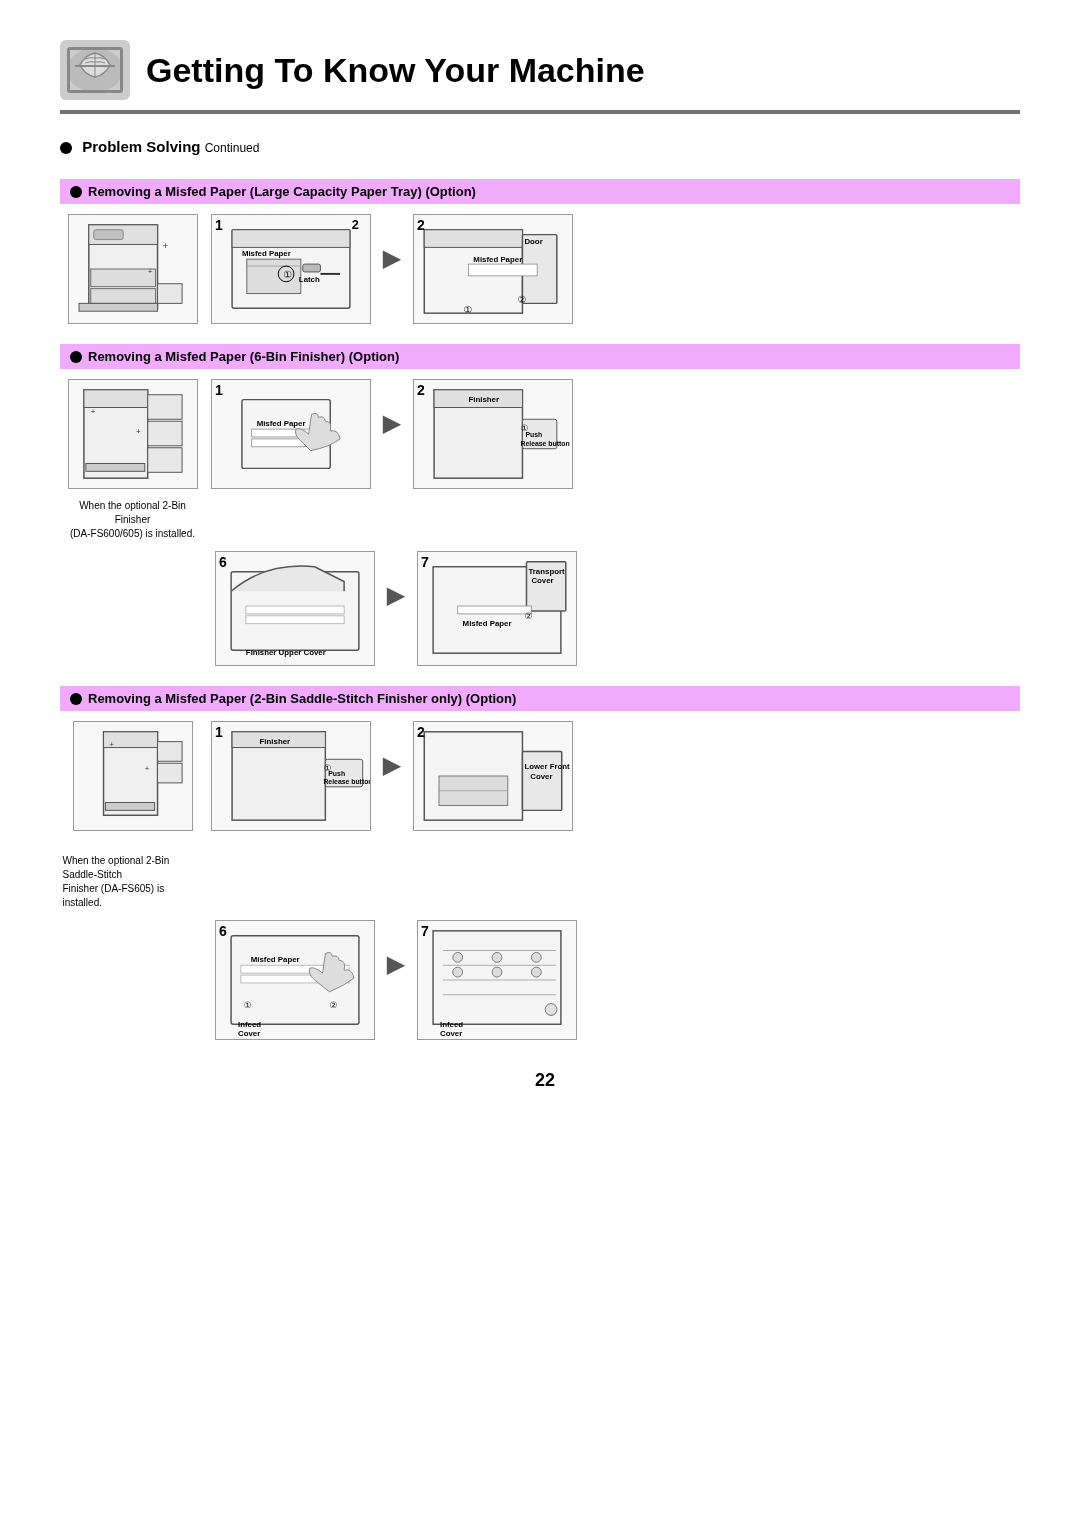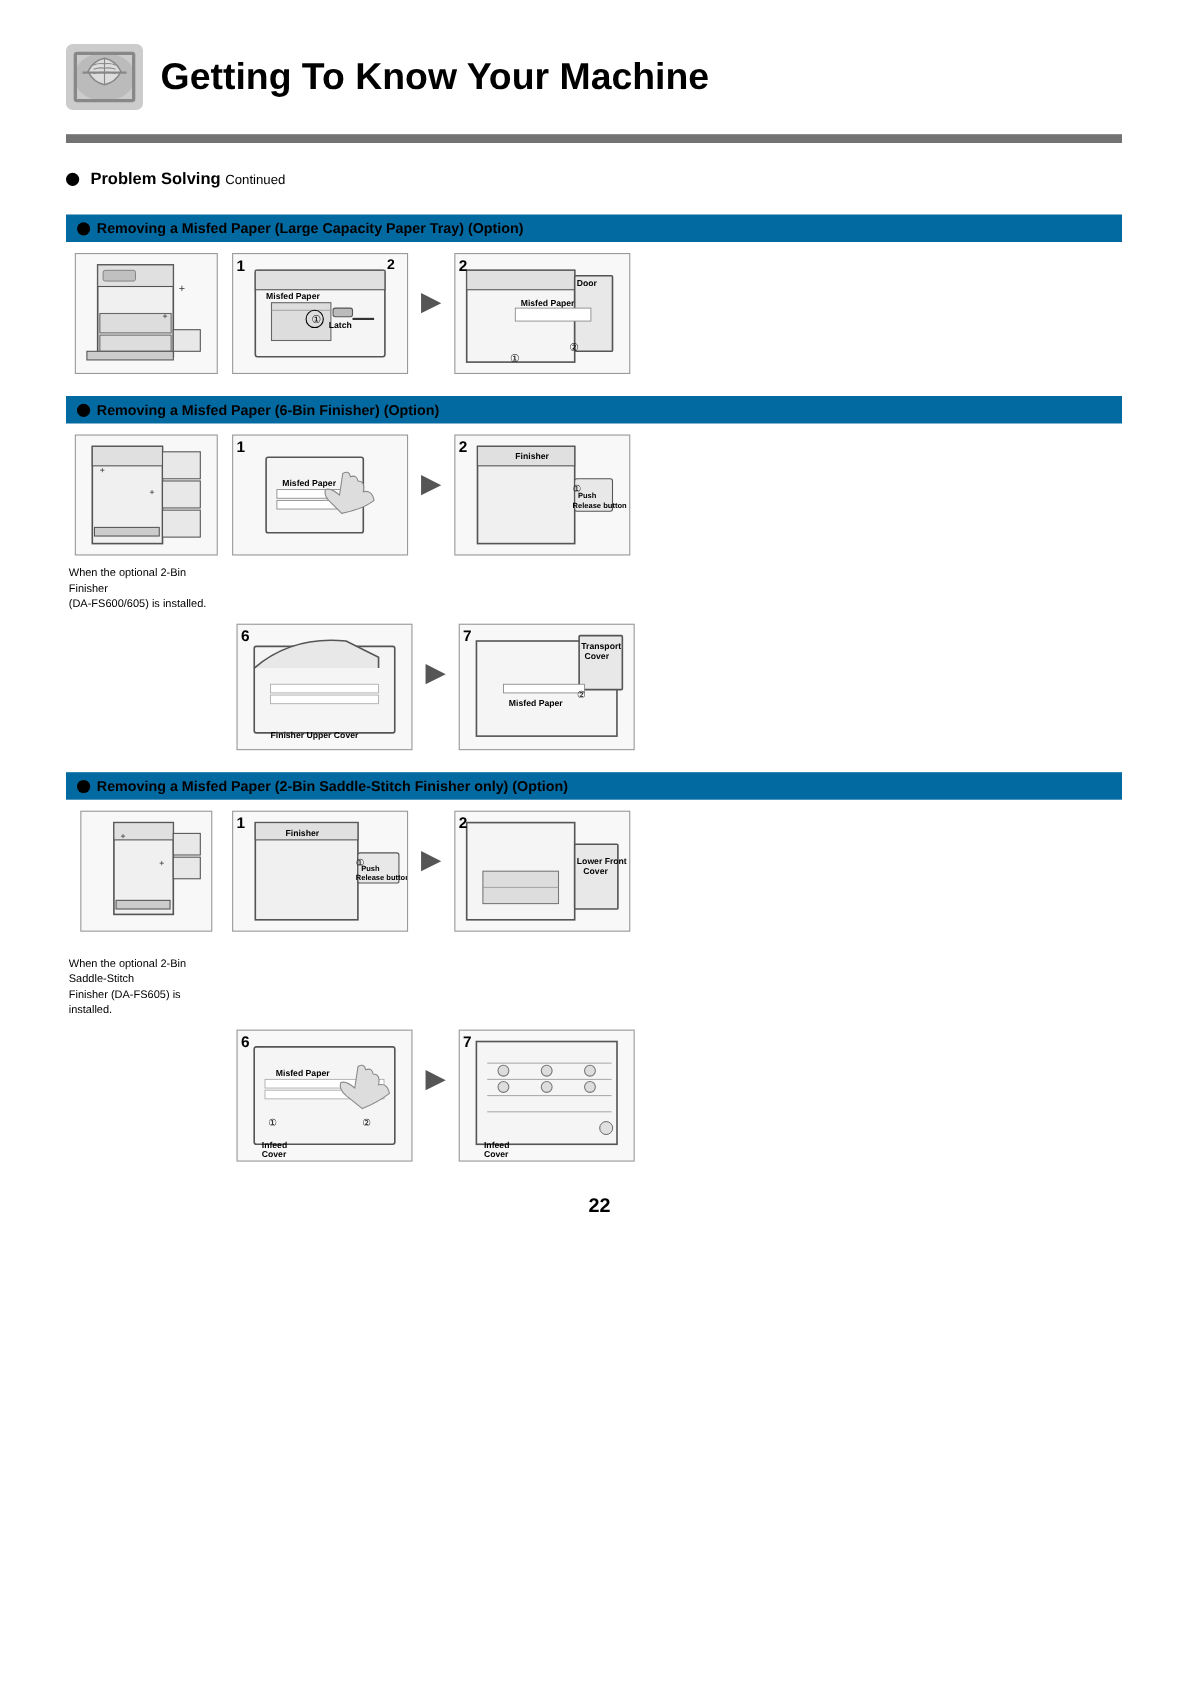--- a/index.html
+++ b/index.html
@@ -10,22 +10,22 @@
       font-family: Arial, sans-serif;
       font-size: 13px;
       color: #000;
       padding: 40px 60px;
     }
 
     
     .header {
       display: flex;
       align-items: center;
-      border-bottom: 8px solid #737373;
-      padding-bottom: 22px;
+      border-bottom: 4px solid #737373;
+      padding-bottom: 10px;
       margin-bottom: 24px;
     }
     .header-icon {
       width: 70px;
       height: 60px;
       background: #ccc;
       border-radius: 6px;
       margin-right: 16px;
       display: flex;
       align-items: center;
@@ -72,21 +72,21 @@
       display: inline-block;
       margin-right: 6px;
       vertical-align: middle;
     }
 
     
     .problem-section {
       margin-bottom: 20px;
     }
     .section-header {
-      background: #0369a1;
+      background: #f0abfc;
       padding: 5px 10px;
       font-size: 13px;
       font-weight: bold;
       margin-bottom: 10px;
       display: flex;
       align-items: center;
     }
     .illus-box {
       border: 1px solid #999;
       background: #f8f8f8;
@@ -271,21 +271,21 @@
 
           <rect x="80" y="15" width="35" height="25" fill="#e8e8e8" stroke="#555" stroke-width="1"></rect>
           <rect x="80" y="42" width="35" height="25" fill="#e8e8e8" stroke="#555" stroke-width="1"></rect>
           <rect x="80" y="69" width="35" height="25" fill="#e8e8e8" stroke="#555" stroke-width="1"></rect>
           <text x="22" y="35" font-size="8" fill="#333">+</text>
           <text x="68" y="55" font-size="8" fill="#333">+</text>
 
           <rect x="17" y="85" width="60" height="8" fill="#ccc" stroke="#555" stroke-width="1"></rect>
         </svg>
       </div>
-      <div class="caption-text" style="font-size:10px; margin-top:4px;">
+      <div class="caption-text" style="text-align:center; font-size:10px; margin-top:4px;">
         When the optional 2-Bin Finisher<br>(DA-FS600/605) is installed.
       </div>
     </div>
 
     <div class="col-flex" style="align-items:center;">
       <div class="illus-box" style="width:160px; height:110px; position:relative;">
         <span class="numbered-badge">1</span>
         <svg viewBox="0 0 160 110" width="160" height="110">
 
           <rect x="30" y="20" width="90" height="70" fill="#f5f5f5" stroke="#555" stroke-width="1.5" rx="2"></rect>

